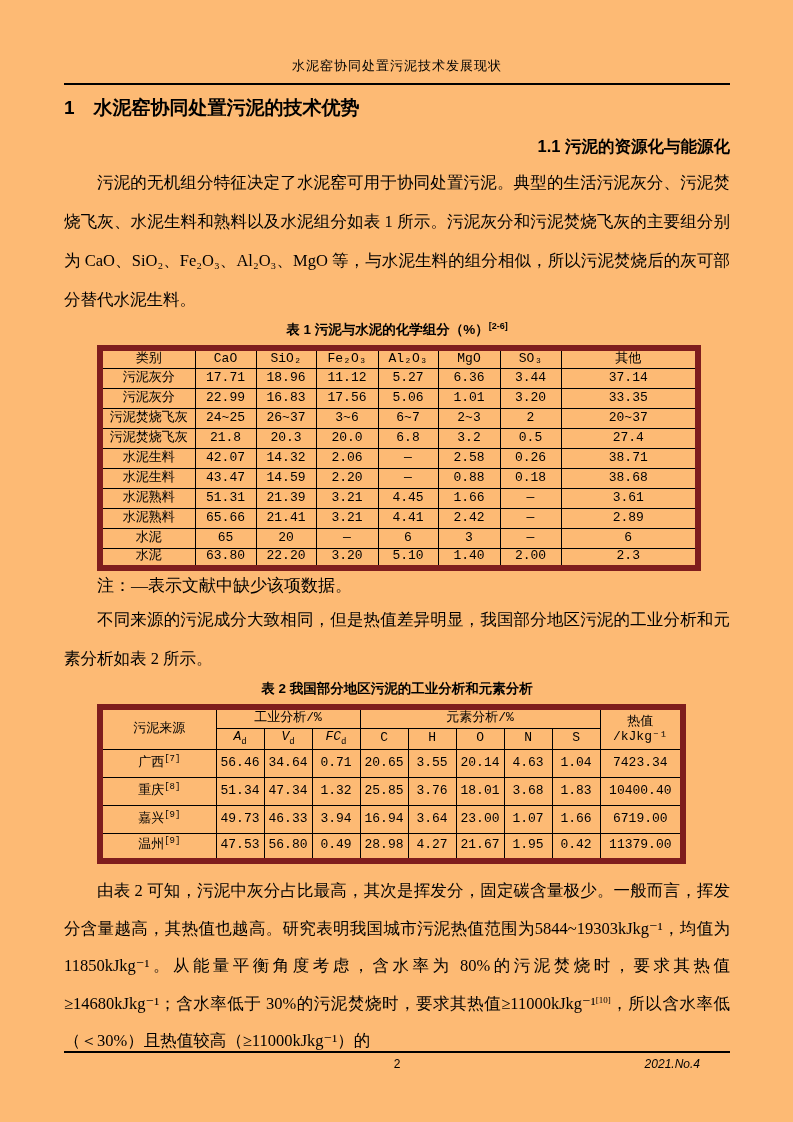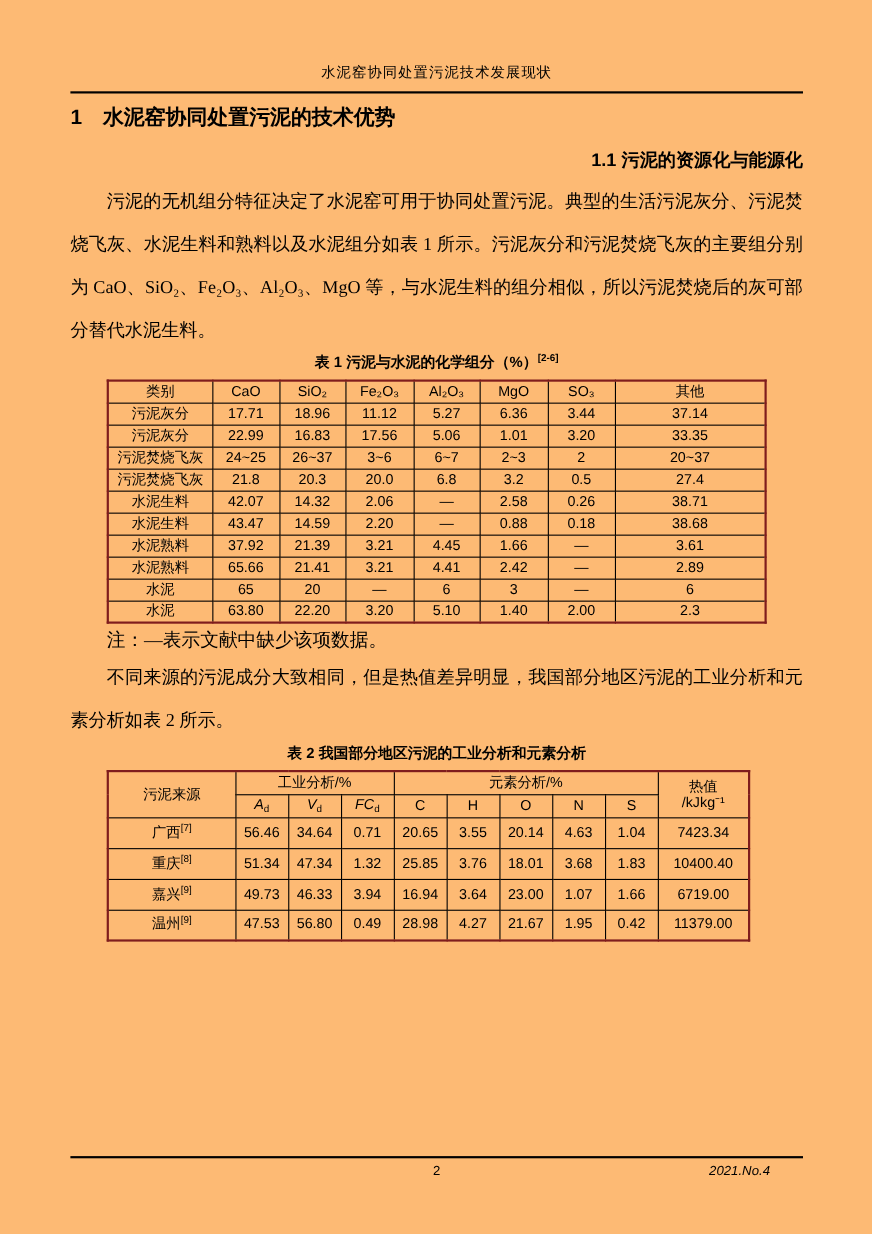--- a/index.html
+++ b/index.html
@@ -39,22 +39,22 @@
 
   .tcaption {
     text-align:center; margin-top:2px; margin-bottom:6px;
     font-family:"Liberation Sans","DejaVu Sans",sans-serif;
     font-weight:bold; font-size:13.5px; line-height:18px;
   }
   .ref { font-size:9px; vertical-align:super; line-height:0; }
 
   table {
     border-collapse:collapse; table-layout:fixed;
-    font-family:Liberation Sans, sans-serif;
-    border:2px solid #7f1d1d;
+    font-family:Liberation Mono, monospace;
+    border:6px solid #7f1d1d;
   }
   th,td {
     border:1px solid #000; text-align:center; vertical-align:middle;
     font-size:13px; font-weight:normal; padding:0; line-height:1.15;
   }
   .t1 { width:598px; margin-left:33px; }
   .t1 th,.t1 td { height:20px; }
   .t2 { width:583px; margin-left:33px; margin-top:0; }
   .t2 thead th { height:21px; }
   .t2 tbody td { height:28px; }
@@ -176,21 +176,21 @@
             <td>43.47</td>
             <td>14.59</td>
             <td>2.20</td>
             <td>—</td>
             <td>0.88</td>
             <td>0.18</td>
             <td>38.68</td>
           </tr>
         <tr>
             <td>水泥熟料</td>
-            <td>37.92</td>
+            <td>51.31</td>
             <td>21.39</td>
             <td>3.21</td>
             <td>4.45</td>
             <td>1.66</td>
             <td>—</td>
             <td>3.61</td>
           </tr>
         <tr>
             <td>水泥熟料</td>
             <td>65.66</td>
@@ -309,20 +309,21 @@
             <td>28.98</td>
             <td>4.27</td>
             <td>21.67</td>
             <td>1.95</td>
             <td>0.42</td>
             <td>11379.00</td>
         </tr>
       </tbody>
     </table>
 
+    <p class="para p3"><span>由表 2 可知，污泥中灰分占比最高，其次是挥发分，固定碳含量极少。一般而言，挥发分含量越高，其热值也越高。研究表明我国城市污泥热值范围为5844~19303kJkg⁻¹，均值为 11850kJkg⁻¹。从能量平衡角度考虑，含水率为 80%的污泥焚烧时，要求其热值≥14680kJkg⁻¹；含水率低于 30%的污泥焚烧时，要求其热值≥11000kJkg⁻¹</span><span class="ref">[10]</span><span>，所以含水率低（＜30%）且热值较高（≥11000kJkg⁻¹）的</span></p>
 
   </div>
 
   <div class="footer">
     <div class="footer-row">
       <span class="pageno">2</span>
       <span class="issue">2021.No.4</span>
     </div>
   </div>
 </div>

